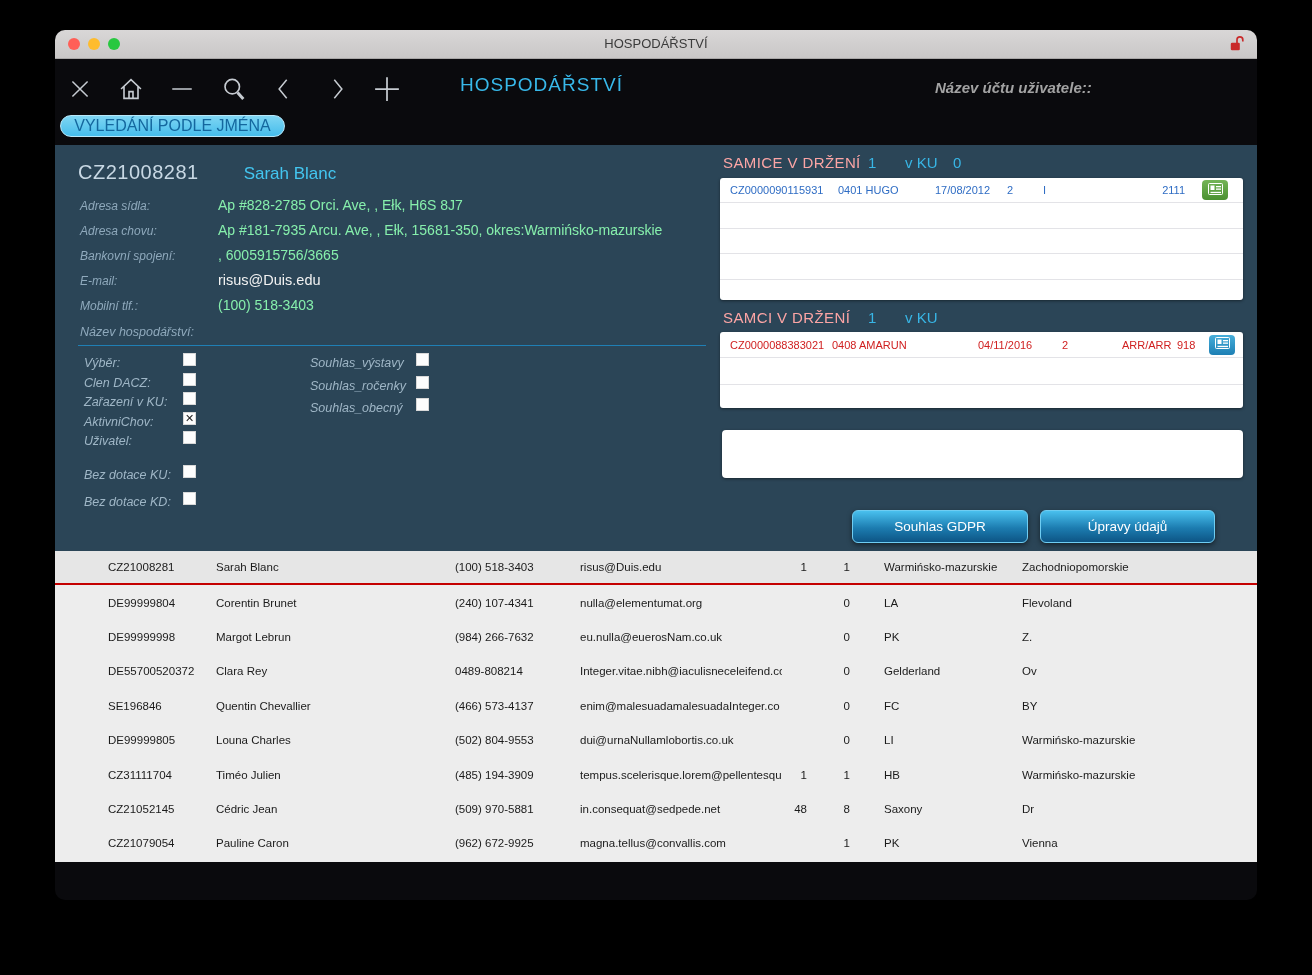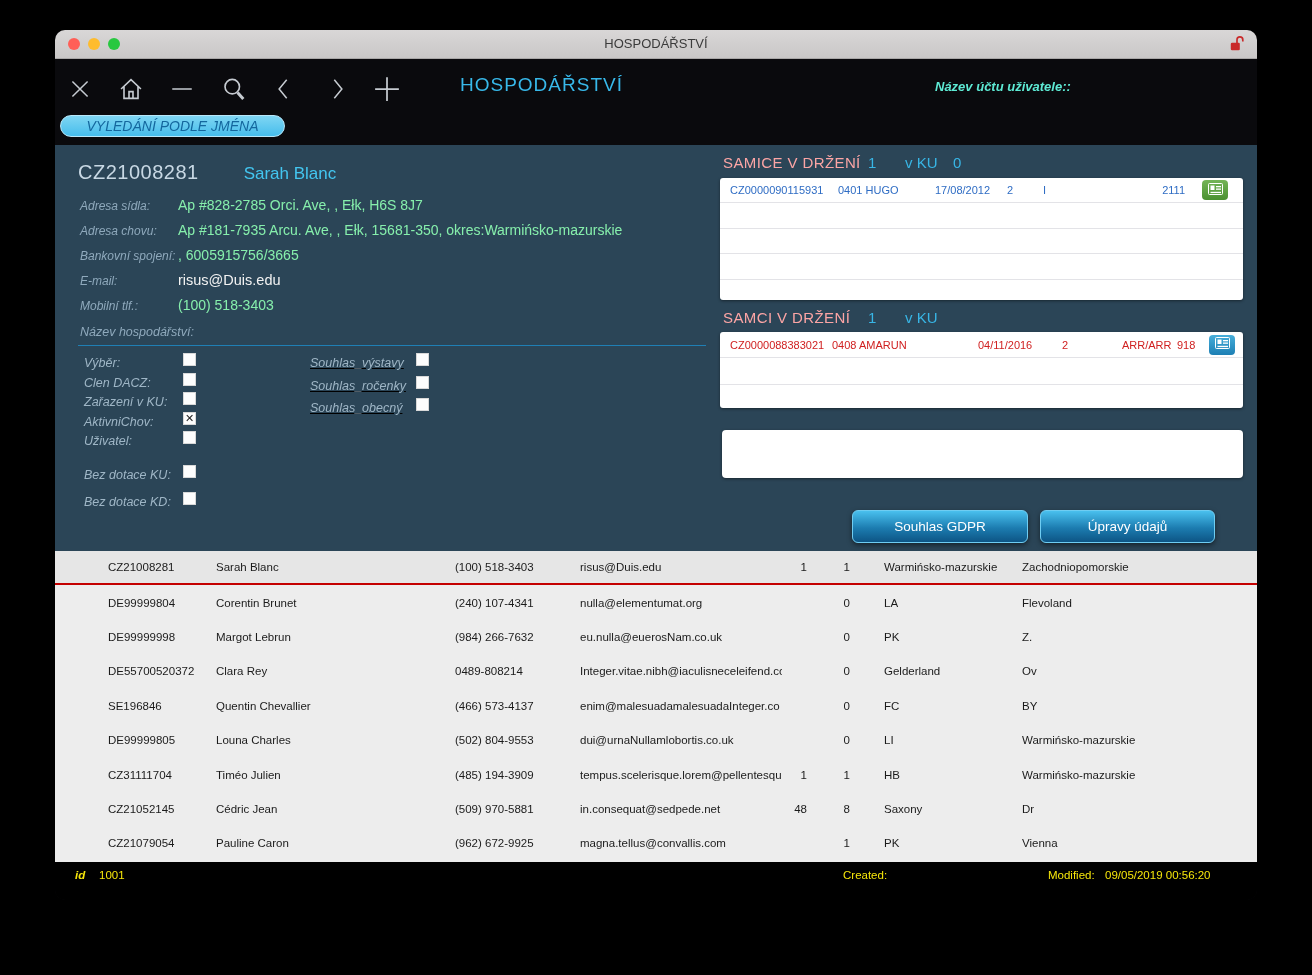--- a/index.html
+++ b/index.html
@@ -9,38 +9,38 @@
   .traffic{position:absolute;left:13px;top:8px;display:flex;gap:8px;}
   .tl{width:12px;height:12px;border-radius:50%;display:inline-block;}
   .tl.red{background:#ff5f57;}.tl.yellow{background:#febc2e;}.tl.green{background:#28c840;}
   .tb-title{position:absolute;left:0;right:0;top:6px;text-align:center;font-size:13px;color:#3b3b3b;}
   .unlock{position:absolute;right:13px;top:6px;}
   
   .toolbar{position:relative;height:87px;background:#0a0a0d;}
   .tool-btn{position:absolute;top:16px;width:30px;height:30px;display:flex;align-items:center;justify-content:center;background:none;border:none;padding:0;cursor:pointer;}
   .tool-btn svg{stroke:#c6cbd1;fill:none;stroke-width:1.4;}
   .app-title{position:absolute;left:405px;top:15px;font-size:19px;letter-spacing:1px;color:#38b9ea;font-weight:500;}
-  .account-label{position:absolute;left:880px;top:20px;font-size:13px;color:#5eead4;font-weight:bold;font-style:italic;}
-  .pill{position:absolute;left:5px;top:56px;width:225px;height:22px;border-radius:11px;background:linear-gradient(#7fd6f3,#46bdec);border:1px solid #b9e8fa;color:#14679e;font-style:italic;font-size:14px;font-family:inherit;cursor:pointer;}
+  .account-label{position:absolute;left:880px;top:20px;font-size:15px;color:#a3a3a3;font-weight:bold;font-style:italic;}
+  .pill{position:absolute;left:5px;top:56px;width:225px;height:22px;border-radius:11px;background:linear-gradient(#7fd6f3,#46bdec);border:1px solid #b9e8fa;color:#14679e;font-size:16px;font-family:inherit;cursor:pointer;}
   
   .form{position:absolute;top:115px;left:0;width:1202px;height:406px;background:#2b4557;}
   .rec-head{position:absolute;left:23px;top:16px;display:flex;align-items:baseline;}
   .rec-id{font-size:20px;color:#c8d8e4;letter-spacing:.5px;}
   .rec-name{font-size:17px;color:#43c6f0;margin-left:45px;}
   #field-rows{position:absolute;left:25px;top:52px;width:640px;}
-  .frow{display:flex;align-items:baseline;margin-bottom:7px;min-height:18px;}
+  .frow{display:flex;align-items:baseline;margin-bottom:7px;min-height:18px;gap:40px;}
   .flabel{width:98px;flex:none;font-size:12px;font-style:italic;color:#8fa9bc;}
   .fvalue{font-size:14px;color:#86efac;white-space:nowrap;}
   .fvalue.white{color:#f2f2f2;font-size:14.5px;}
   .farm-label{position:absolute;left:25px;top:180px;font-size:12.5px;font-style:italic;color:#8fa9bc;}
   .form-sep{position:absolute;left:23px;top:200px;width:628px;height:1px;background:#1f7fb5;}
   #cb-left{position:absolute;left:29px;top:208px;width:190px;}
   #cb-right{position:absolute;left:255px;top:208px;width:200px;}
   .cbrow{position:relative;height:19.5px;}
-  #cb-right .cbrow{height:22.5px;text-decoration:underline;}
+  #cb-right .cbrow{height:22.5px;}
   #cb-left .cbrow:nth-child(6){margin-top:14px;}
   #cb-left .cbrow:nth-child(7){margin-top:8px;}
   .cblabel{font-size:12.5px;font-style:italic;color:#9fb6c6;}
   .cbbox{position:absolute;left:99px;top:0;width:13px;height:13px;background:#fdfdfd;border-radius:1px;color:#222;font-size:11px;line-height:13px;text-align:center;cursor:pointer;box-shadow:inset 0 0 0 1px #d8d8d8;}
   #cb-right .cbbox{left:106px;}
   
   .portal-header{position:absolute;font-size:15px;color:#fca5a5;letter-spacing:.4px;}
   .ph-count{position:absolute;font-size:15px;color:#38b6e6;}
   .portal{position:absolute;left:665px;width:523px;background:#fff;border-radius:3px;box-shadow:0 1px 3px rgba(0,0,0,.45);overflow:hidden;}
   .prow{position:relative;border-bottom:1px solid #e3e3e7;}
@@ -327,21 +327,14 @@
         <span class="tc tc1">Pauline Caron</span>
         <span class="tc tc2">(962) 672-9925</span>
         <span class="tc tc3">magna.tellus@convallis.com</span>
         <span class="tc tc4"></span>
         <span class="tc tc5">1</span>
         <span class="tc tc6">PK</span>
         <span class="tc tc7">Vienna</span>
       </div>
     </div>
 
-  <div class="statusbar">
-    <span class="sb" id="sb-id-label">id</span>
-    <span class="sb" id="sb-id-value">1001</span>
-    <span class="sb" id="sb-created">Created:</span>
-    <span class="sb" id="sb-modified-label">Modified:</span>
-    <span class="sb" id="sb-modified-value">09/05/2019 00:56:20</span>
-  </div>
 
 </div>
 
 </body></html>

